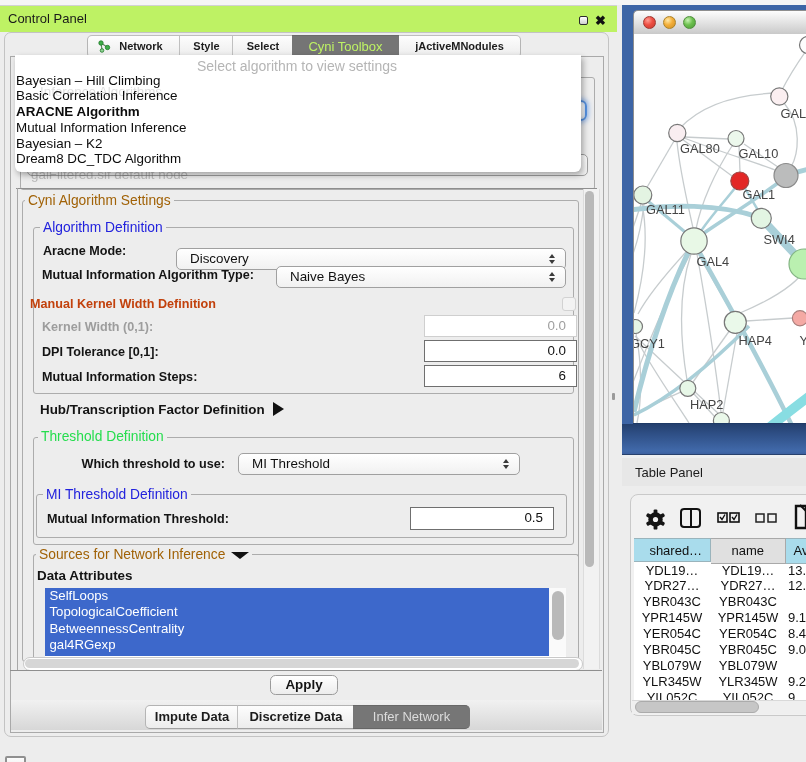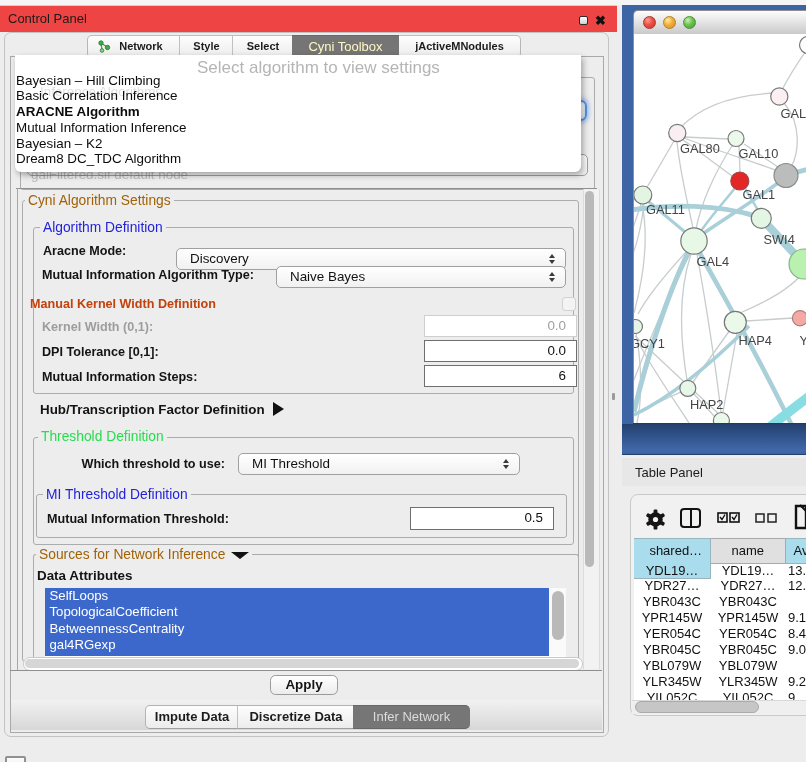--- a/index.html
+++ b/index.html
@@ -27,21 +27,21 @@
   .btab{position:absolute;top:705px;height:22px;background:linear-gradient(#fdfdfd,#ececec);
        border-top:1px solid #b3b3b3;border-bottom:1px solid #a0a0a0;
        font-size:13px;font-weight:bold;color:#1c1c1c;text-align:center;line-height:22px;}
 </style>
 </head>
 <body>
 <div id="app">
 
   <div class="abs" style="left:0;top:0;width:806px;height:5px;background:#f5f5f5;"></div>
 
-  <div class="abs" style="left:0;top:5px;width:617px;height:26px;background:#ef4444;border-top:1px solid #d2d2d2;">
+  <div class="abs" style="left:0;top:5px;width:617px;height:26px;background:#bef264;border-top:1px solid #d2d2d2;">
     <div class="abs" style="left:8px;top:5px;font-size:13px;color:#1a1a1a;">Control Panel</div>
     <div class="abs" style="left:579px;top:10px;width:7px;height:7px;border:1.6px solid #2c2c2c;border-radius:2px;background:linear-gradient(#fff,#cfcfcf);"></div>
     <div class="abs" style="left:595px;top:7px;font-size:13px;font-weight:bold;color:#111;">✖</div>
   </div>
 
   <div class="abs" style="left:4px;top:32px;width:603px;height:703px;border:1px solid #c3c3c3;border-radius:7px;background:#ededed;"></div>
 
   <div class="abs" style="left:10px;top:56px;width:592px;height:675px;border:1px solid #a9a9a9;background:#ededed;"></div>
 
   <div class="tab" style="left:87px;width:92px;border-left:1px solid #b5b5b5;border-radius:5px 0 0 5px;">
@@ -49,33 +49,33 @@
       <line x1="3" y1="3" x2="9" y2="7" stroke="#5a8a5a" stroke-width="1.2"></line>
       <line x1="3" y1="3" x2="4" y2="10" stroke="#5a8a5a" stroke-width="1.2"></line>
       <circle cx="3" cy="3" r="2.2" fill="#3fae49" stroke="#1e7a28" stroke-width=".8"></circle>
       <circle cx="9.5" cy="7.5" r="2.2" fill="#3fae49" stroke="#1e7a28" stroke-width=".8"></circle>
       <circle cx="4" cy="10.5" r="1.8" fill="#8fd292" stroke="#1e7a28" stroke-width=".8"></circle>
     </svg>
     <span style="margin-left:14px;">Network</span>
   </div>
   <div class="tab tabsep" style="left:179px;width:53px;">Style</div>
   <div class="tab tabsep" style="left:232px;width:60px;">Select</div>
-  <div class="tab" style="left:292px;width:107px;background:#757575;color:#fef9c3;border-top:1px solid #6a6a6a;border-bottom:1px solid #686868;font-weight:normal;font-size:13px;">Cyni Toolbox</div>
+  <div class="tab" style="left:292px;width:107px;background:#757575;color:#bef264;border-top:1px solid #6a6a6a;border-bottom:1px solid #686868;font-weight:normal;font-size:13px;">Cyni Toolbox</div>
   <div class="tab" style="left:399px;width:121px;border-right:1px solid #b5b5b5;border-radius:0 5px 5px 0;">jActiveMNodules</div>
 
   <div class="gb" style="left:20px;top:77px;width:573px;height:111px;"></div>
 
   <div class="combo" style="left:27px;top:100px;width:543px;height:17px;border:2.5px solid #5490e0;box-shadow:0 0 4px 2px rgba(100,155,235,.55), inset 0 0 2px 1px rgba(100,155,235,.3);border-radius:6px;"></div>
 
   <div class="combo" style="left:27px;top:154px;width:546px;height:20px;"></div>
 
   <div class="abs" style="left:31px;top:167px;font-size:13.4px;color:rgba(110,110,110,.4);white-space:nowrap;">galFiltered.sif default node</div>
 
   <div class="abs" style="left:15px;top:55px;width:566px;height:117px;background:#fff;border-radius:0 0 6px 6px;box-shadow:2px 3px 6px rgba(0,0,0,.33);">
-    <div class="abs" style="left:182px;top:3px;font-size:17px;color:#b5b5b5;">Select algorithm to view settings</div>
+    <div class="abs" style="left:182px;top:3px;font-size:14px;color:#b5b5b5;">Select algorithm to view settings</div>
     <div class="abs" style="left:25px;top:29px;font-size:13.4px;color:rgba(90,90,90,.2);white-space:nowrap;">Inference Algorithms</div>
     <div class="abs" style="left:1px;top:17.5px;font-size:13.4px;color:#0c0c0c;line-height:15.8px;white-space:nowrap;">
       Bayesian – Hill Climbing<br>
       Basic Correlation Inference<br>
       <b>ARACNE Algorithm</b><br>
       Mutual Information Inference<br>
       Bayesian – K2<br>
       Dream8 DC_TDC Algorithm
     </div>
   </div>
@@ -276,21 +276,21 @@
     <rect x="1" y="1" width="8" height="8" fill="none" stroke="#222" stroke-width="1.5"></rect>
     <rect x="13" y="1" width="8" height="8" fill="none" stroke="#222" stroke-width="1.5"></rect>
   </svg>
   <svg class="abs" style="left:794px;top:504px;" width="12" height="26" viewBox="0 0 12 26">
     <path d="M2,2 h10 v22 h-10 z" fill="none" stroke="#111" stroke-width="2.4"></path>
     <path d="M6,1 l6,6" stroke="#111" stroke-width="2" fill="none"></path>
   </svg>
 
   <div class="abs" style="left:634px;top:538px;width:172px;height:162px;background:#fff;overflow:hidden;font-size:13px;color:#111;">
 
-    <div class="abs" style="left:0;top:0;width:76.5px;height:41px;background:#a9dcec;border-bottom:1px solid #9ab4bc;border-right:1px solid #9ab4bc;border-top:1px solid #9ab4bc;text-align:center;line-height:23px;padding-left:8px;box-sizing:border-box;">shared…</div>
+    <div class="abs" style="left:0;top:0;width:76.5px;height:24px;background:#a9dcec;border-bottom:1px solid #9ab4bc;border-right:1px solid #9ab4bc;border-top:1px solid #9ab4bc;text-align:center;line-height:23px;padding-left:8px;box-sizing:border-box;">shared…</div>
     <div class="abs" style="left:76.5px;top:0;width:74.5px;height:24px;background:#e0e0e0;border:1px solid #a9a9a9;border-left:none;text-align:center;line-height:23px;">name</div>
     <div class="abs" style="left:152px;top:0;width:30px;height:24px;background:#a9dcec;border:1px solid #9ab4bc;border-left:none;text-align:center;line-height:23px;">Av</div>
 
     <div class="abs" style="left:0;top:24.5px;width:76px;text-align:center;line-height:15.95px;">
       YDL19…<br>YDR27…<br>YBR043C<br>YPR145W<br>YER054C<br>YBR045C<br>YBL079W<br>YLR345W<br>YIL052C
     </div>
     <div class="abs" style="left:76px;top:24.5px;width:76px;text-align:center;line-height:15.95px;">
       YDL19…<br>YDR27…<br>YBR043C<br>YPR145W<br>YER054C<br>YBR045C<br>YBL079W<br>YLR345W<br>YIL052C
     </div>
     <div class="abs" style="left:154px;top:24.5px;width:30px;text-align:left;line-height:15.95px;">

